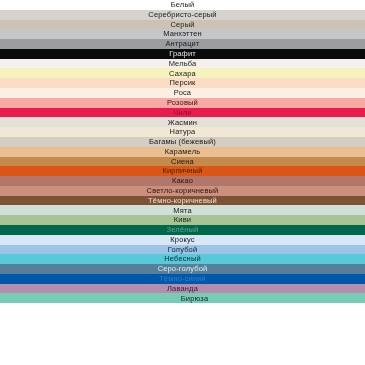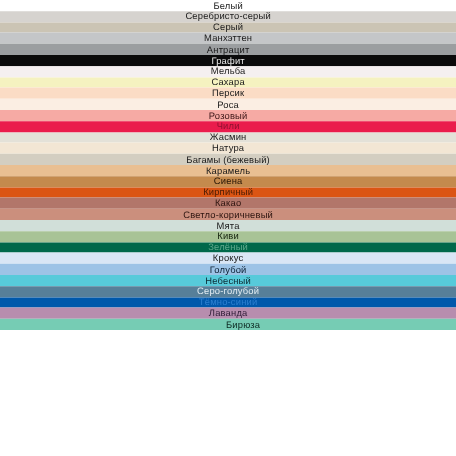--- a/index.html
+++ b/index.html
@@ -6,21 +6,21 @@
   html, body {
     margin: 0;
     padding: 0;
     background: #ffffff;
   }
   body {
     font-family: "Liberation Sans", "DejaVu Sans", sans-serif;
   }
   #palette-chart {
     width: 365px;
-    height: 264px;
+    height: 303px;
     position: relative;
     overflow: hidden;
     background: #ffffff;
     display: flex;
     flex-direction: column;
   }
   .swatch-row {
     flex: 1 1 0;
     min-height: 0;
     display: flex;
@@ -95,20 +95,23 @@
     </div>
     <div class="swatch-row" style="background: rgb(219, 85, 20);">
       <span class="swatch-label" style="color: rgb(74, 28, 4);">Кирпичный</span>
     </div>
     <div class="swatch-row" style="background: rgb(178, 118, 106);">
       <span class="swatch-label" style="color: rgb(46, 21, 16);">Какао</span>
     </div>
     <div class="swatch-row" style="background: rgb(203, 143, 125);">
       <span class="swatch-label" style="color: rgb(46, 21, 16);">Светло-коричневый</span>
     </div>
+    <div class="swatch-row" style="background: rgb(126, 82, 52);">
+      <span class="swatch-label" style="color: rgb(239, 226, 214);">Тёмно-коричневый</span>
+    </div>
     <div class="swatch-row" style="background: rgb(209, 223, 217);">
       <span class="swatch-label" style="color: rgb(26, 26, 26);">Мята</span>
     </div>
     <div class="swatch-row" style="background: rgb(168, 195, 150);">
       <span class="swatch-label" style="color: rgb(22, 36, 15); text-align: center;">Киви</span>
     </div>
     <div class="swatch-row" style="background: rgb(0, 104, 74);">
       <span class="swatch-label" style="color: rgb(95, 169, 140);">Зелёный</span>
     </div>
     <div class="swatch-row" style="background: rgb(217, 230, 245);">

